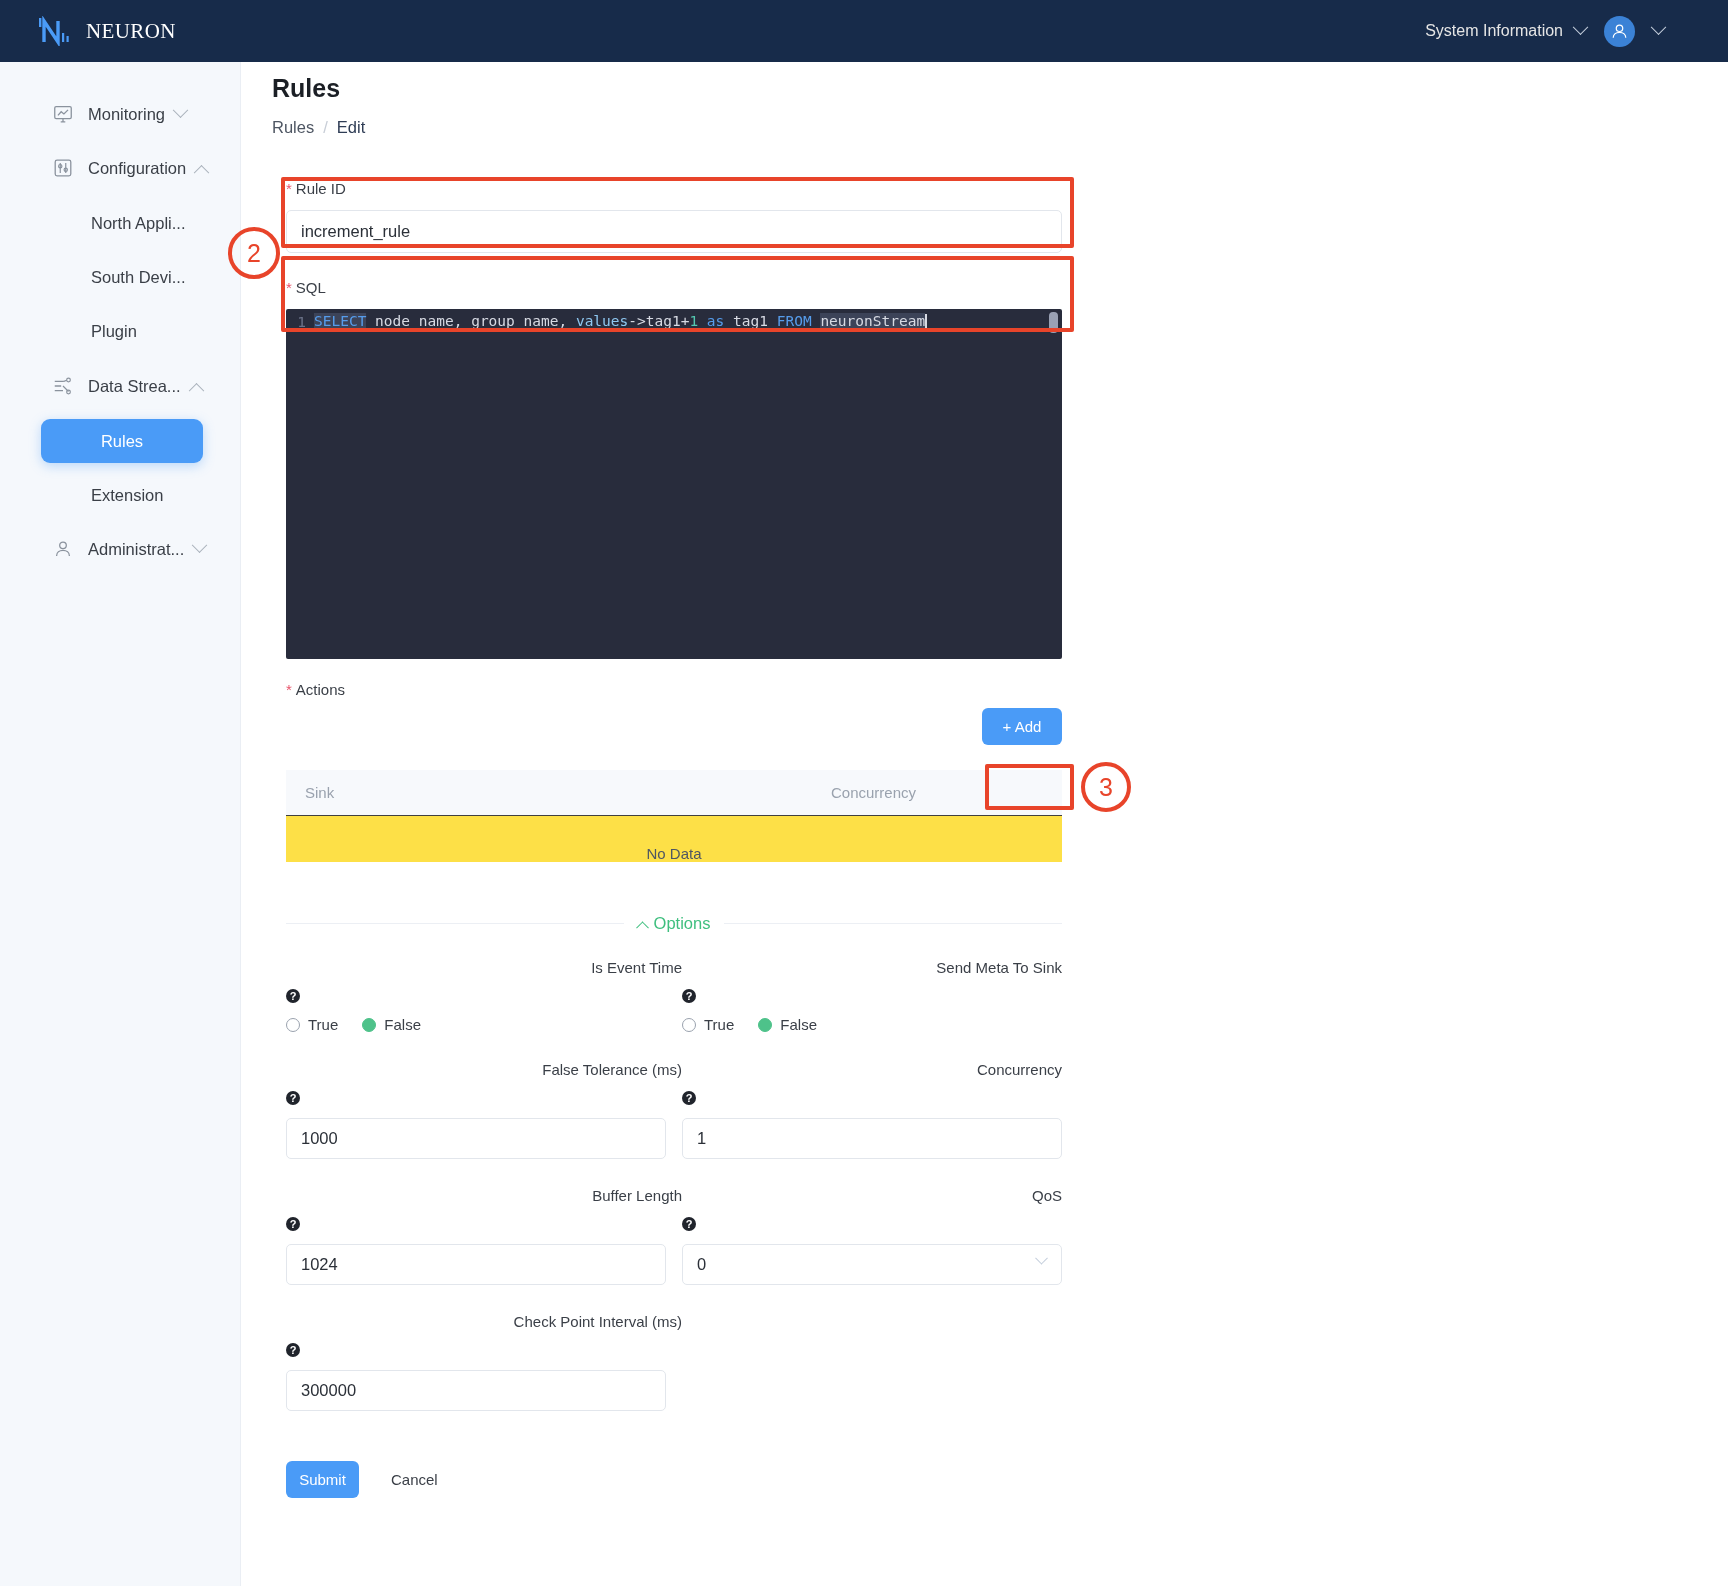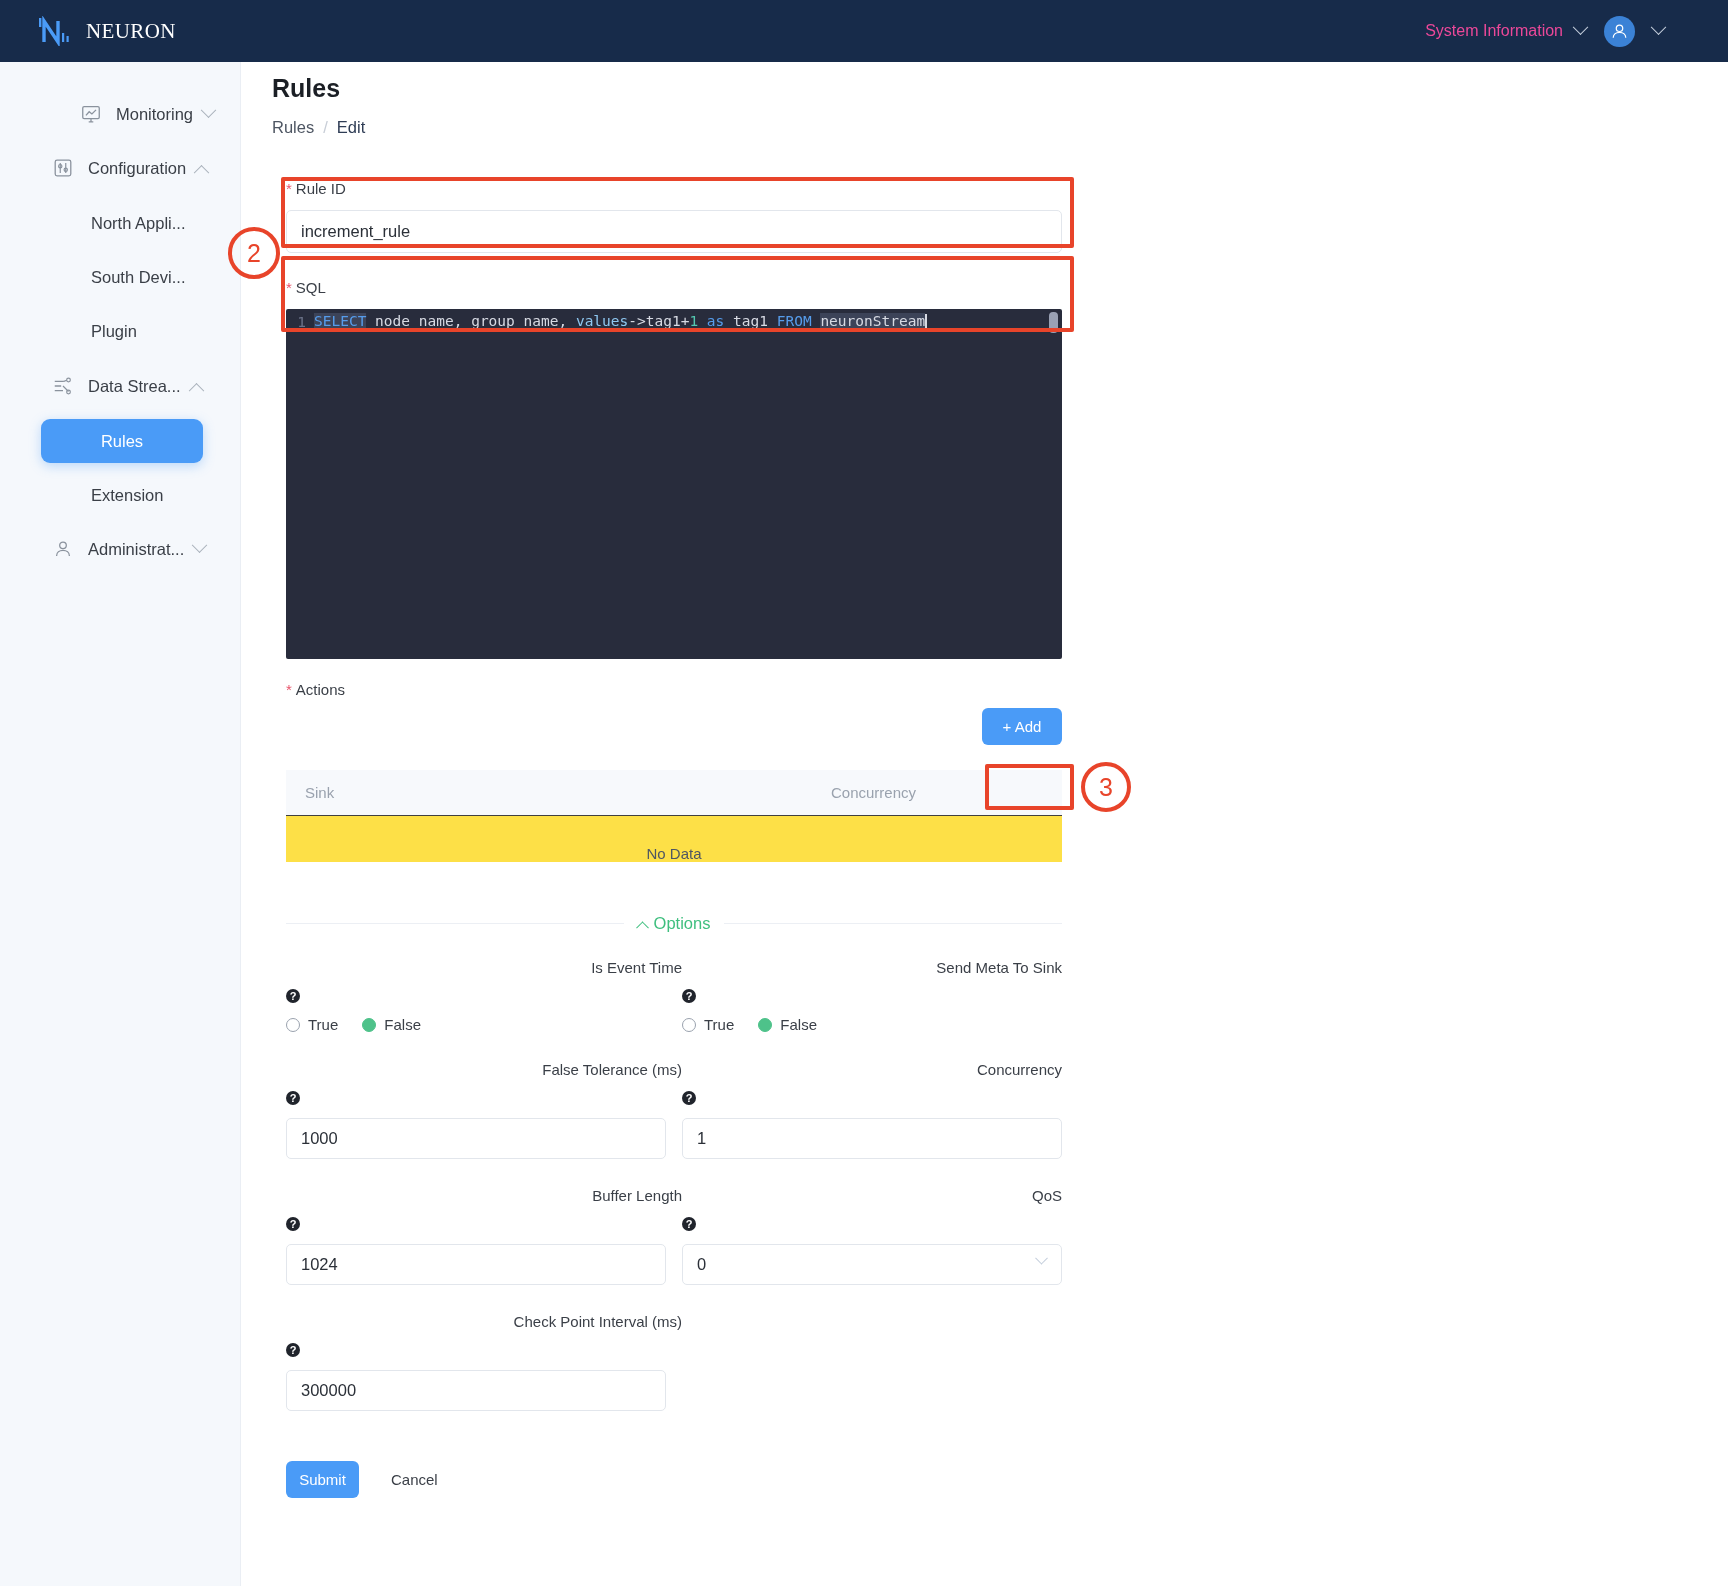--- a/index.html
+++ b/index.html
@@ -15,21 +15,21 @@
   
   .topbar {
     position: absolute; top: 0; left: 0; width: 1728px; height: 62px;
     background: #172b4a; display: flex; align-items: center;
     justify-content: space-between; padding: 0 30px 0 38px;
   }
   .brand { display: flex; align-items: center; gap: 14px; font-family: Liberation Serif, serif; }
   .brand-logo { width: 34px; height: 30px; display: block; }
   .brand-name { color: #ffffff; font-size: 21px; letter-spacing: .4px; }
   .topbar-right { display: flex; align-items: center; gap: 18px; padding-right: 34px; }
-  .sysinfo { color: #ec4899; font-size: 16px; display: flex; align-items: center; gap: 12px; }
+  .sysinfo { color: #e5e5e5; font-size: 16px; display: flex; align-items: center; gap: 12px; }
   .chev { display: inline-block; width: 11px; height: 11px; border-right: 1.6px solid #c3cddb;
           border-bottom: 1.6px solid #c3cddb; transform: rotate(45deg) translate(-3px,-3px); }
   .chev.up { transform: rotate(-135deg) translate(-3px,-3px); }
   .chev.dark { border-color: #9aa3ae; }
   .chev.green { border-color: #3fbf7f; }
   .avatar {
     width: 31px; height: 31px; border-radius: 50%; background: #3b82d6;
     display: flex; align-items: center; justify-content: center;
   }
 
@@ -177,21 +177,21 @@
           <circle cx="10" cy="6.6" r="3.4" fill="none" stroke="#ffffff" stroke-width="1.3"></circle>
           <path d="M3.4 16.6c0-3.6 3-5.6 6.6-5.6s6.6 2 6.6 5.6" fill="none" stroke="#ffffff" stroke-width="1.3"></path>
         </svg>
       </div>
       <span class="chev"></span>
     </div>
   </div>
 
   <div class="sidebar">
 
-    <div class="nav-group" style="top:30px;padding-left:28px;">
+    <div class="nav-group" style="top:30px;">
       <div class="nav-row">
         <svg class="nav-icon" viewBox="0 0 24 24">
           <rect x="3" y="4" width="18" height="13" rx="1.5" fill="none" stroke="#8a929d" stroke-width="1.4"></rect>
           <path d="M6.5 13.5 L10 9.5 L13 12 L17.5 7.5" fill="none" stroke="#8a929d" stroke-width="1.4"></path>
           <path d="M9.5 20.5h5M12 17v3.5" stroke="#8a929d" stroke-width="1.4" fill="none"></path>
         </svg>
         <span class="nav-label">Monitoring</span>
         <span class="chev dark"></span>
       </div>
     </div>

